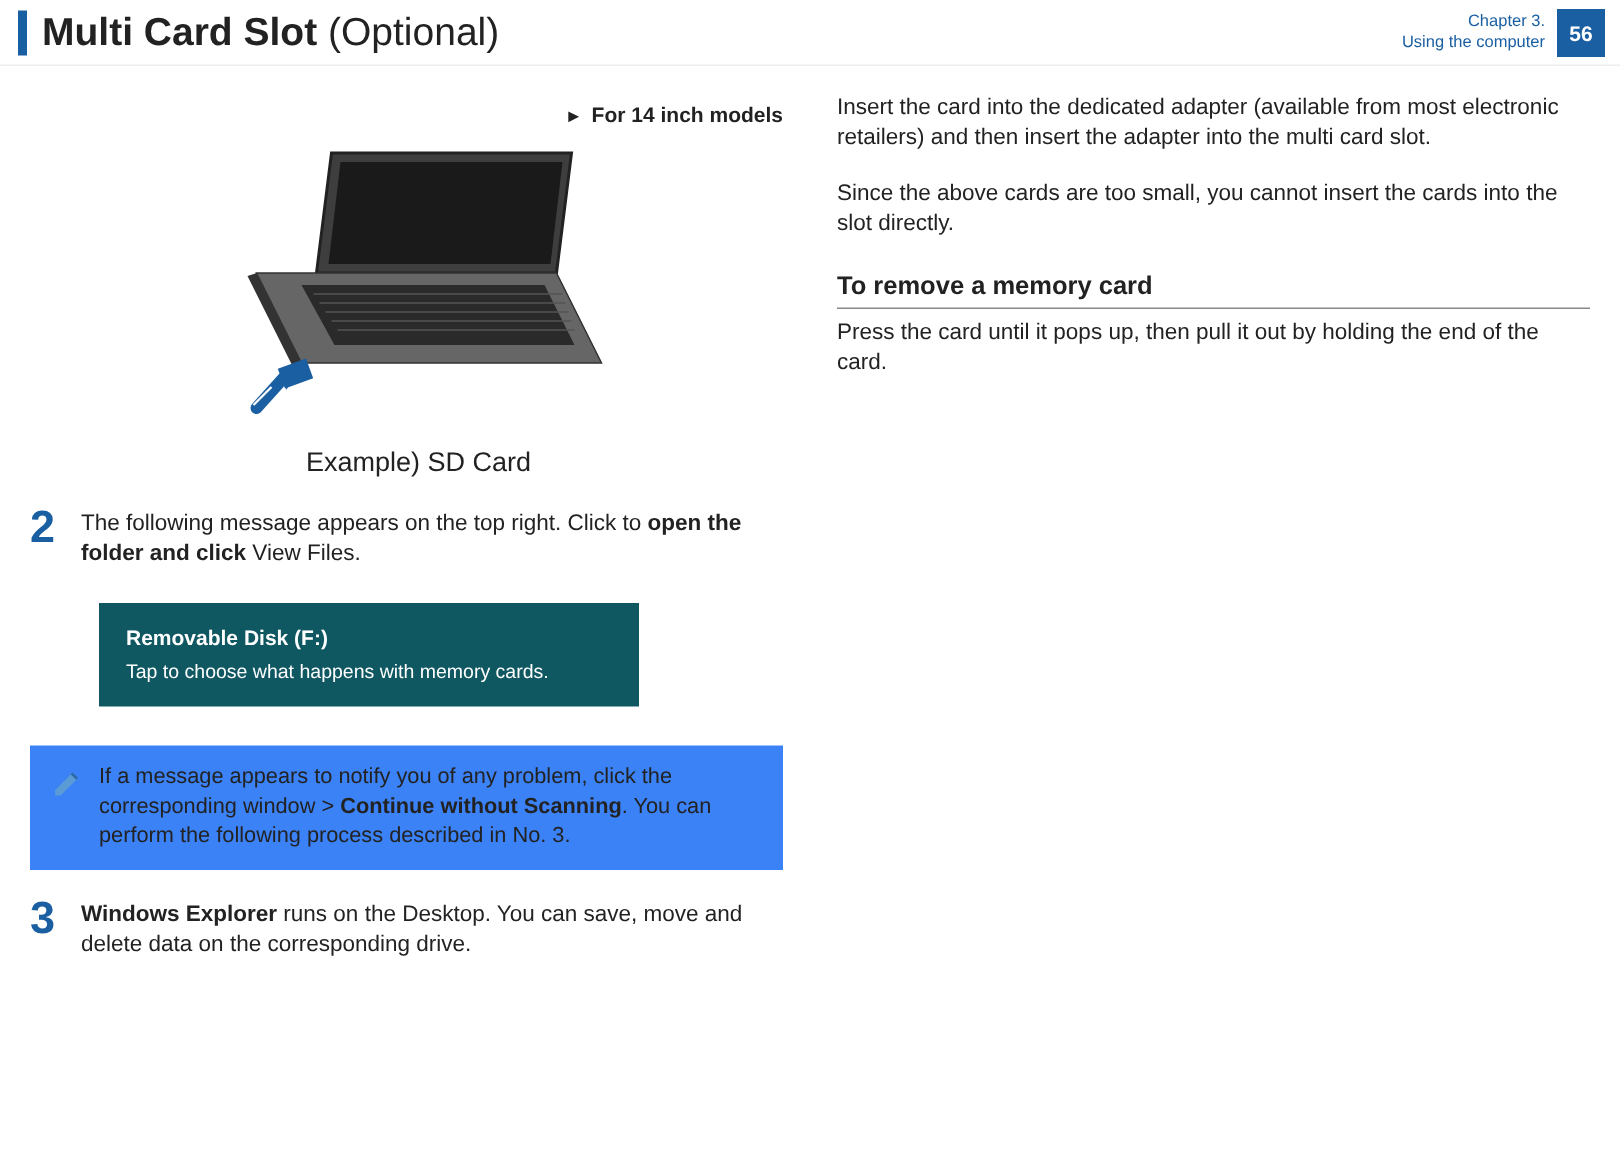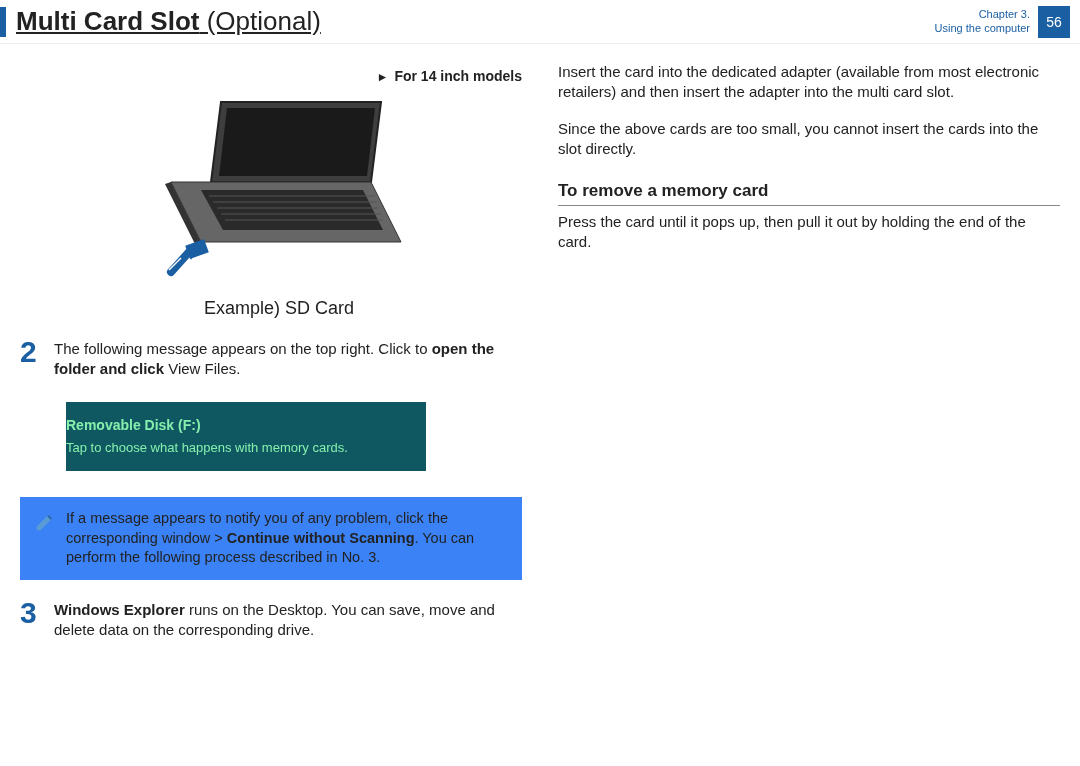--- a/index.html
+++ b/index.html
@@ -16,23 +16,22 @@
     height: 44px;
     display: flex;
     align-items: center;
     justify-content: space-between;
     border-bottom: 1px solid #eee;
     padding: 0 0 0 0;
   }
   .title-wrap {
     display: flex;
     align-items: center;
-    padding-left: 0;
+    padding-left: 12px;
     height: 100%;
-    text-decoration: underline;
   }
   .blue-bar {
     width: 6px;
     height: 30px;
     background: #1b5fa3;
     margin-right: 10px;
   }
   .page-title {
     font-size: 26px;
     font-weight: 700;
@@ -57,21 +56,21 @@
   .chapter-text .ch { display:block; }
   .pagenum {
     width: 32px;
     height: 32px;
     background: #1b5fa3;
     color: #fff;
     display: flex;
     align-items: center;
     justify-content: center;
     font-size: 14px;
-    font-weight: 400;
+    font-weight: 700;
   }
   .content {
     display: flex;
     padding: 18px 20px 0 20px;
     gap: 36px;
   }
   .col { width: 50%; }
   .arrow-head {
     font-weight: 700;
     font-size: 14px;
@@ -105,22 +104,22 @@
     flex-shrink: 0;
   }
   .steptext {
     font-size: 15px;
     line-height: 1.35;
     padding-top: 2px;
   }
   .bold { font-weight: 700; }
   .toast {
     background: #0f5862;
-    color: #86efac;
-    padding: 14px 0;
+    color: #ffffff;
+    padding: 14px 18px;
     margin: 22px 0 0 46px;
     width: 360px;
     font-size: 13px;
     line-height: 1.4;
   }
   .toast .t-title { font-weight: 700; margin-bottom: 4px; font-size: 14px; }
   .notebox {
     background: #3b82f6;
     display: flex;
     gap: 10px;

